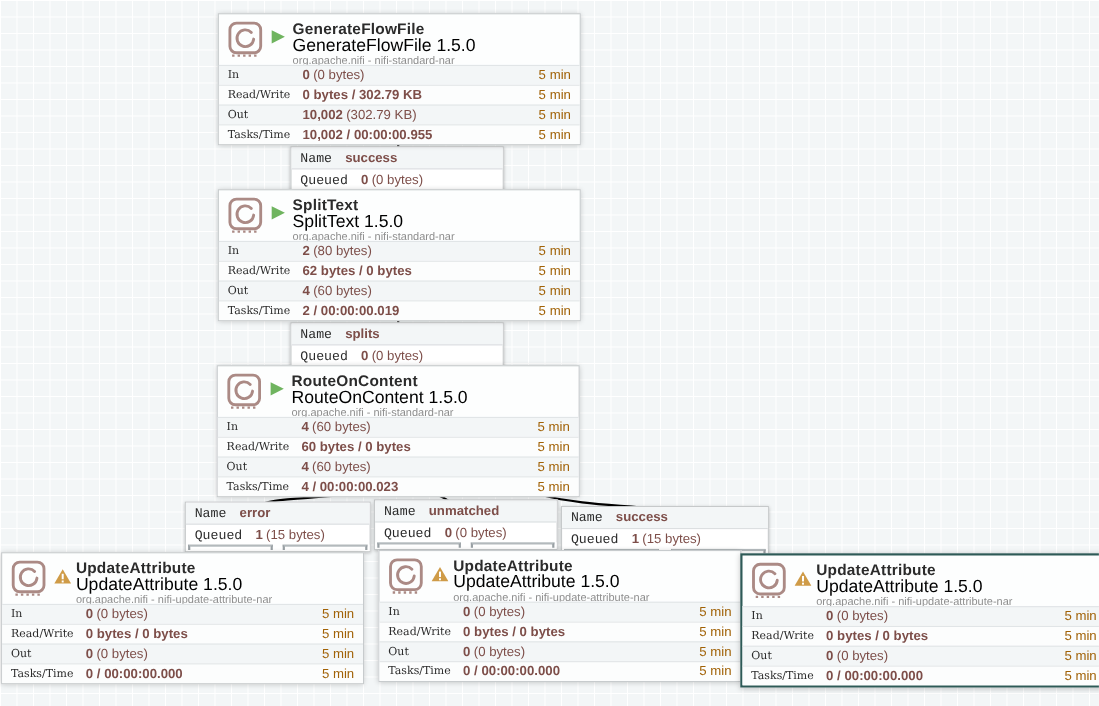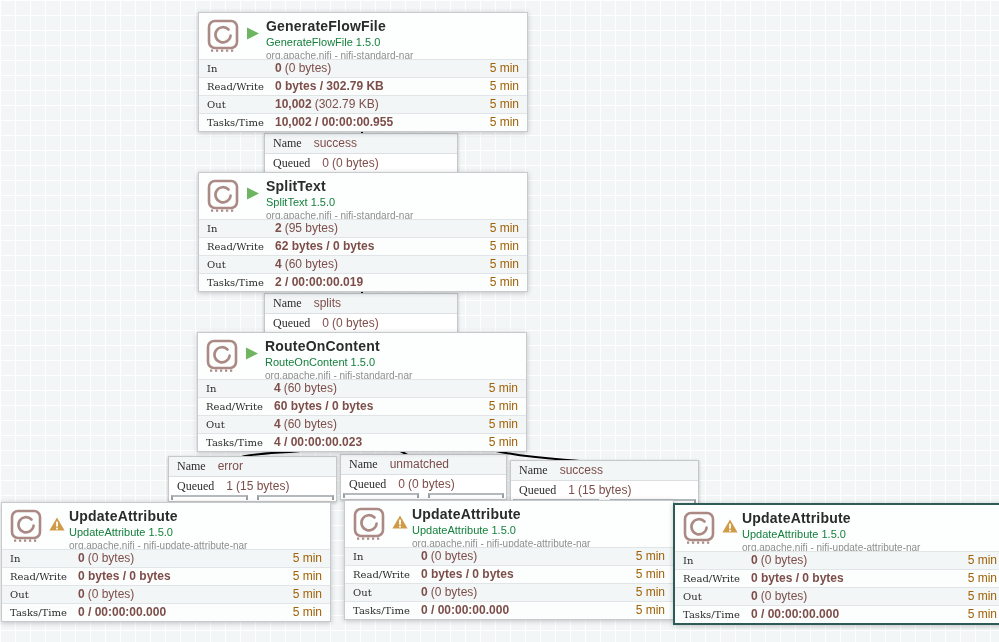--- a/index.html
+++ b/index.html
@@ -21,40 +21,40 @@
     position:absolute;width:328px;height:118px;background:#fdfefe;
     border:1px solid #c7cbcd;box-shadow:0 1px 5px rgba(0,0,0,.22);z-index:3;
     box-sizing:content-box;
   }
   .processor.selected{border:2px solid #2e5a57;margin:-1px 0 0 -1px;}
   .proc-header{position:relative;height:46px;}
   .proc-icon{position:absolute;left:7px;top:6px;width:34px;height:34px;}
   .status-icon{position:absolute;left:47px;top:14px;width:16px;height:14px;}
   .proc-titles{position:absolute;left:67px;top:5px;right:4px;}
   .proc-name{font-size:14px;font-weight:bold;color:#2b2b2b;letter-spacing:.2px;line-height:16px;}
-  .proc-type{font-size:11px;color:#15803d;line-height:14px;margin-top:1px;}
+  .proc-type{font-size:16px;color:#000000;line-height:14px;margin-top:1px;}
   .proc-bundle{font-size:10px;color:#8e8e8e;line-height:12px;margin-top:1px;}
   .proc-row{position:relative;height:17px;border-top:1px solid #e1e5e7;font-size:12px;line-height:17px;}
   .proc-row.odd{background:#f3f6f7;}
   .proc-row.even{background:#fcfdfd;}
   .row-label{font-family:"DejaVu Serif",serif;color:#2b2b2b;position:absolute;left:8px;font-size:10px;}
   .row-value{position:absolute;left:76px;color:#7d4e49;white-space:nowrap;}
   .row-value b{font-weight:bold;}
   .row-value .detail{margin-left:3px;font-weight:normal;}
   .row-window{position:absolute;right:8px;color:#a16207;}
 
   
   .conn-label{
     position:absolute;background:#fff;border:1px solid #c6c9ca;
     box-shadow:0 1px 3px rgba(0,0,0,.25);z-index:2;font-size:12px;
   }
   .label-row{position:relative;height:18px;line-height:18px;padding:0 8px;white-space:nowrap;}
   .label-row.name-row{background:#f3f6f7;border-bottom:1px solid #dcdfe1;height:19px;line-height:19px;}
-  .label-key{font-family:Liberation Serif, serif;color:#2b2b2b;margin-right:12px;}
-  .label-val{color:#7d4e49;font-weight:normal;text-align:center;}
+  .label-key{font-family:Liberation Mono, monospace;color:#2b2b2b;margin-right:12px;}
+  .label-val{color:#7d4e49;font-weight:bold;text-align:center;}
   .label-detail{color:#7d4e49;font-weight:normal;margin-left:3px;}
   .meter{height:6px;display:flex;justify-content:space-between;padding:0 2px;background:#fff;}
   .meter .bar{
     width:47%;height:5px;box-sizing:border-box;
     border-left:2px solid #99a0a4;border-right:2px solid #99a0a4;border-top:2px solid #b3b9bc;
   }
 </style>
 </head>
 <body>
 
@@ -147,21 +147,21 @@
           <use href="#icon-run"></use>
         </svg>
       <div class="proc-titles">
         <div class="proc-name">SplitText</div>
         <div class="proc-type">SplitText 1.5.0</div>
         <div class="proc-bundle">org.apache.nifi - nifi-standard-nar</div>
       </div>
     </div>
     <div class="proc-row odd">
       <span class="row-label">In</span>
-      <span class="row-value"><b>2</b><span class="detail">(95 bytes)</span></span>
+      <span class="row-value"><b>2</b><span class="detail">(80 bytes)</span></span>
       <span class="row-window">5 min</span>
     </div>
     <div class="proc-row even">
       <span class="row-label">Read/Write</span>
       <span class="row-value"><b>62 bytes / 0 bytes</b><span class="detail"></span></span>
       <span class="row-window">5 min</span>
     </div>
     <div class="proc-row odd">
       <span class="row-label">Out</span>
       <span class="row-value"><b>4</b><span class="detail">(60 bytes)</span></span>

